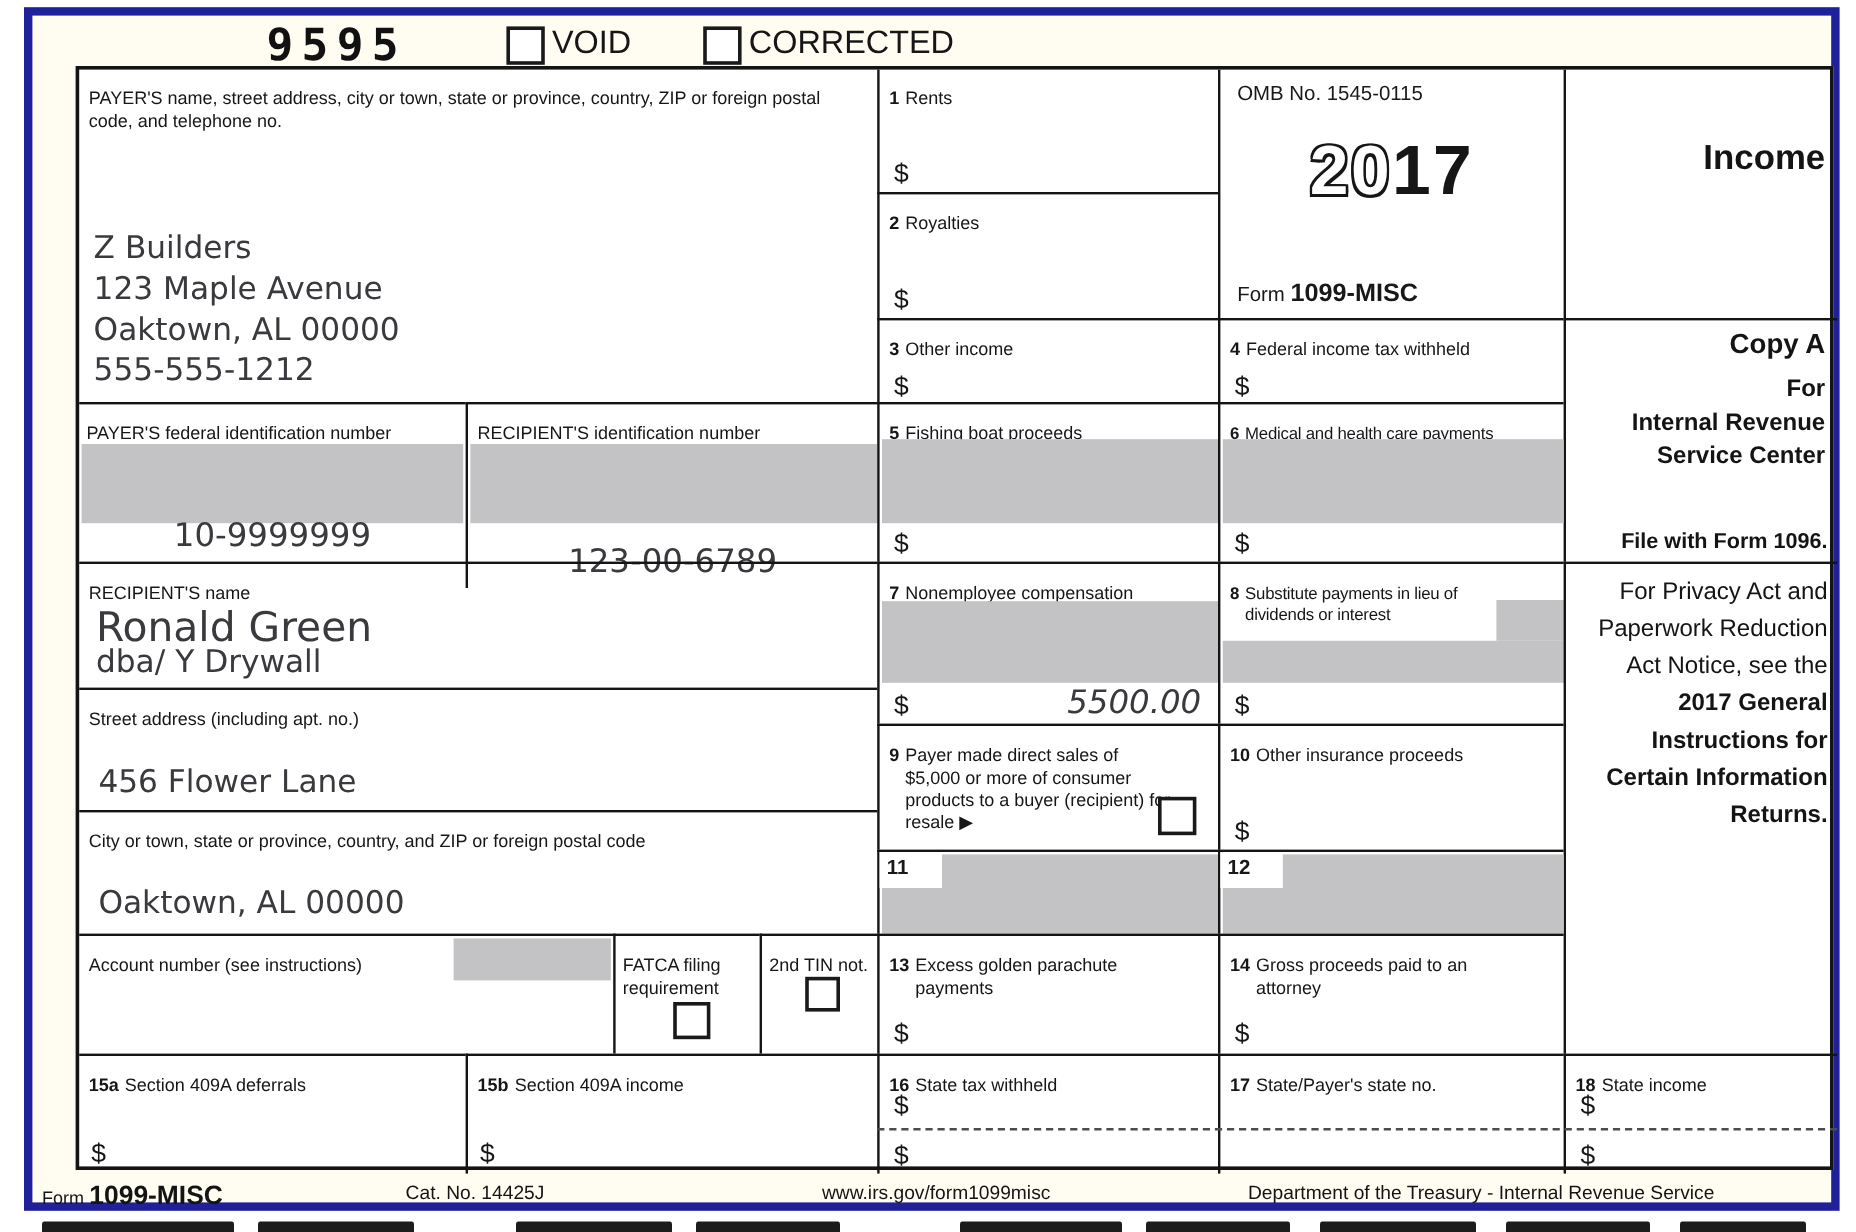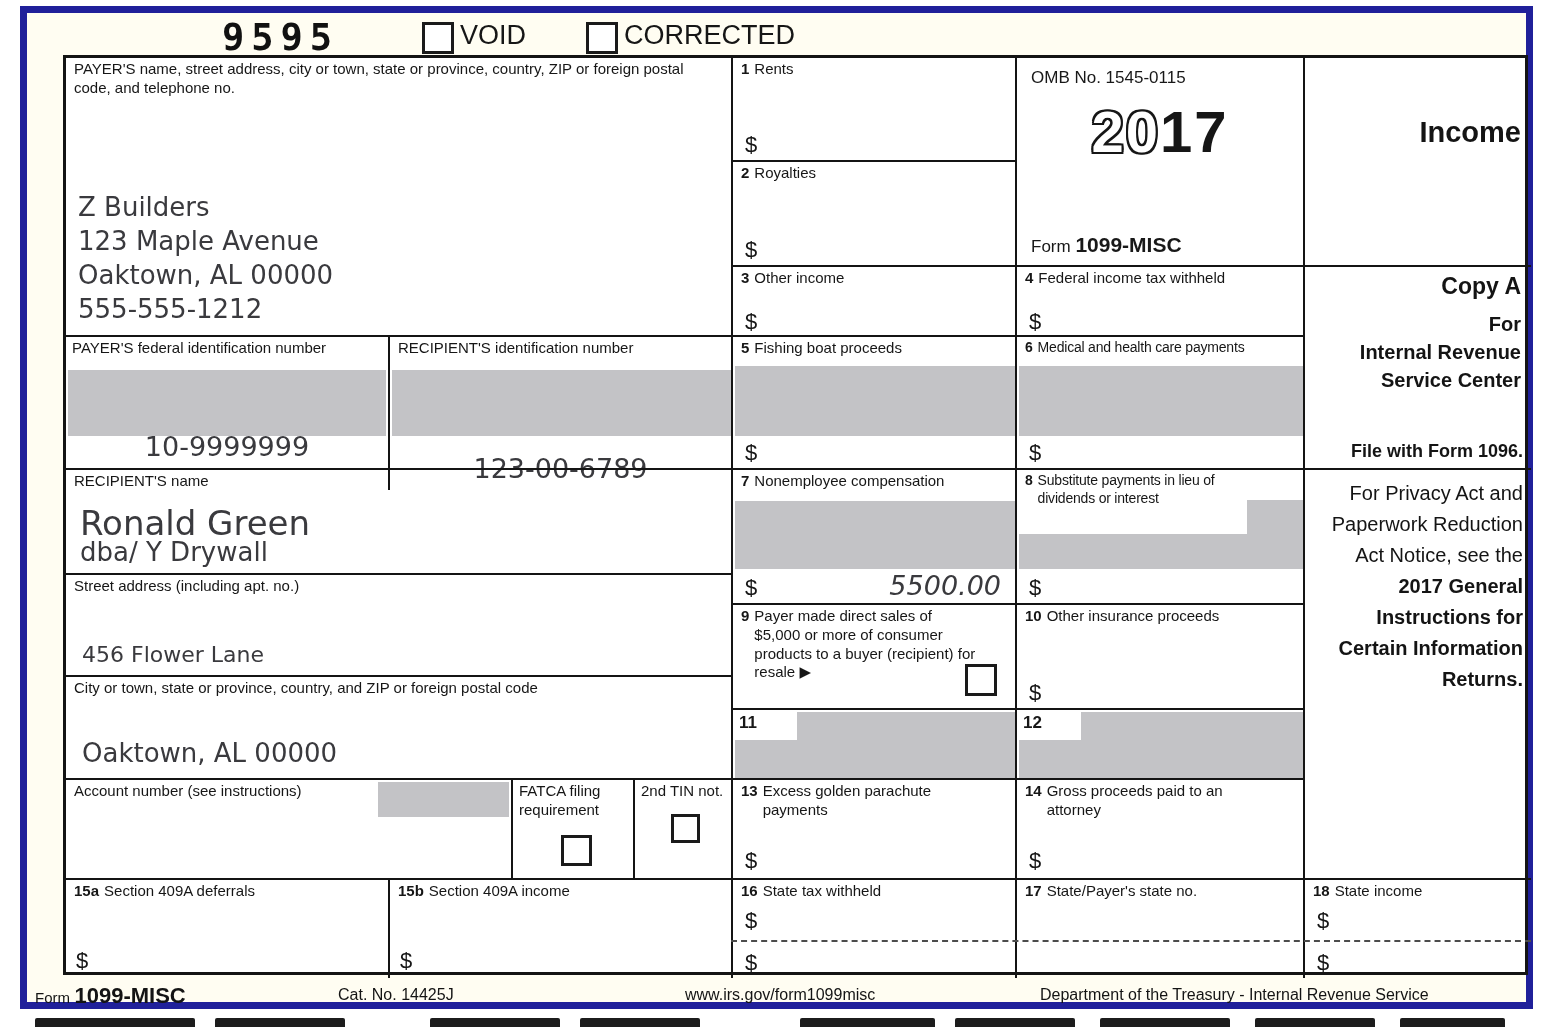--- a/index.html
+++ b/index.html
@@ -6,49 +6,49 @@
   .page{position:relative;width:1547px;height:1027px;background:#fff;overflow:hidden;
         font-family:"Liberation Sans",sans-serif;color:#181818;}
   .blue-frame{position:absolute;left:20px;top:6px;width:1499px;height:989px;
         border:7px solid #20209a;background:#fffdf2;}
   .grid{position:absolute;left:63px;top:55px;width:1465px;height:920px;
         border:3px solid #141414;background:#fff;box-sizing:border-box;}
   .cell{position:absolute;box-sizing:border-box;}
   .bl{border-left:2px solid #141414;}
   .bt{border-top:2px solid #141414;}
   .lbl{display:flex;align-items:flex-start;font-size:15px;line-height:1.25;color:#161616;
-       padding:2px 8px 0 8px;}
+       padding:16px 8px 0 8px;}
   .lbl .n{font-weight:bold;margin-right:5px;white-space:nowrap;}
   .lbl-c{font-size:14px;letter-spacing:-0.2px;}
   .dollar{position:absolute;font-size:22px;color:#161616;}
   .gray{position:absolute;background:#c3c3c6;}
   .hand{font-family:"DejaVu Sans",sans-serif;color:#3a3a3e;}
   .pv-lines{position:absolute;left:12px;top:132px;font-size:26px;line-height:34px;}
   .amount{font-style:italic;font-size:27px;}
   .cb{position:absolute;border:3px solid #1a1a1a;background:#fff;}
   .code{position:absolute;left:222px;top:16px;font-family:"DejaVu Sans Mono",monospace;
         font-weight:bold;font-size:37px;letter-spacing:7px;color:#111;}
   .topword{position:absolute;top:20px;font-size:27px;color:#161616;}
   .misc-title{position:absolute;right:10px;top:50px;text-align:right;font-weight:bold;
         font-size:29px;line-height:48px;color:#141414;}
   .copy-box{text-align:right;padding:6px 10px 0 0;font-weight:bold;color:#141414;}
   .copy-a{font-size:23px;margin-bottom:10px;}
   .copy-s{font-size:20px;line-height:28px;}
   .filewith{position:absolute;right:8px;bottom:6px;font-weight:bold;font-size:18px;}
   .privacy{padding:8px 8px 0 16px;text-align:right;font-size:20px;line-height:31px;color:#141414;}
   .privacy .b{font-weight:bold;}
   .omb-no{padding:10px 0 0 14px;font-size:17px;}
-  .year{text-align:center;margin-top:10px;font-weight:bold;font-size:58px;letter-spacing:2px;}
+  .year{text-align:center;margin-top:21px;font-weight:bold;font-size:58px;letter-spacing:2px;}
   .yr-o{color:#fff;text-shadow:-2px -2px 0 #161616,2px -2px 0 #161616,-2px 2px 0 #161616,
         2px 2px 0 #161616,0 -2px 0 #161616,0 2px 0 #161616,-2px 0 0 #161616,2px 0 0 #161616;}
   .yr-b{color:#161616;}
   .formline{position:absolute;left:14px;bottom:8px;font-size:17px;}
   .formline b{font-size:21px;}
   .chip{position:absolute;background:#fff;font-weight:bold;font-size:17px;
-        padding:3px 16px 0 6px;width:42px;height:27px;}
+        padding:3px 4px 0 6px;width:42px;height:27px;}
   .dash{position:absolute;border-top:2px dashed #4c4c4c;}
   .footer-item{position:absolute;font-size:16px;color:#141414;}
   .cutbar{position:absolute;height:12px;background:#1c1c1c;border-radius:2px;top:1018px;}
   .idval{position:absolute;bottom:6px;left:0;width:100%;text-align:center;font-size:27px;}
 </style>
 </head>
 <body>
 
 <div class="page">
   <div class="blue-frame"></div>
@@ -176,21 +176,21 @@
 
     <div class="cell bl bt" style="left:1237px;top:410px;width:228px;height:410px;">
       <div class="privacy">
         <span>For Privacy Act and Paperwork Reduction Act Notice, see the</span>
         <span class="b">2017 General Instructions for Certain Information Returns.</span>
       </div>
     </div>
 
     <div class="cell bt" style="left:0;top:515px;width:665px;height:102px;">
       <div class="lbl">Street address (including apt. no.)</div>
-      <div class="hand" style="position:absolute;left:16px;bottom:8px;font-size:22px;">456 Flower Lane</div>
+      <div class="hand" style="position:absolute;left:16px;bottom:8px;font-size:26px;">456 Flower Lane</div>
     </div>
 
     <div class="cell bl bt" style="left:665px;top:545px;width:284px;height:105px;">
       <div class="lbl" style="width:238px;">
           <span class="n">9</span>
           <span><span>Payer made direct sales of $5,000 or more of consumer products to a buyer (recipient) for resale</span> <span>▶</span></span>
         </div>
       <div class="cb" style="right:18px;bottom:12px;width:26px;height:26px;"></div>
     </div>
     <div class="cell bl bt" style="left:949px;top:545px;width:288px;height:105px;">

